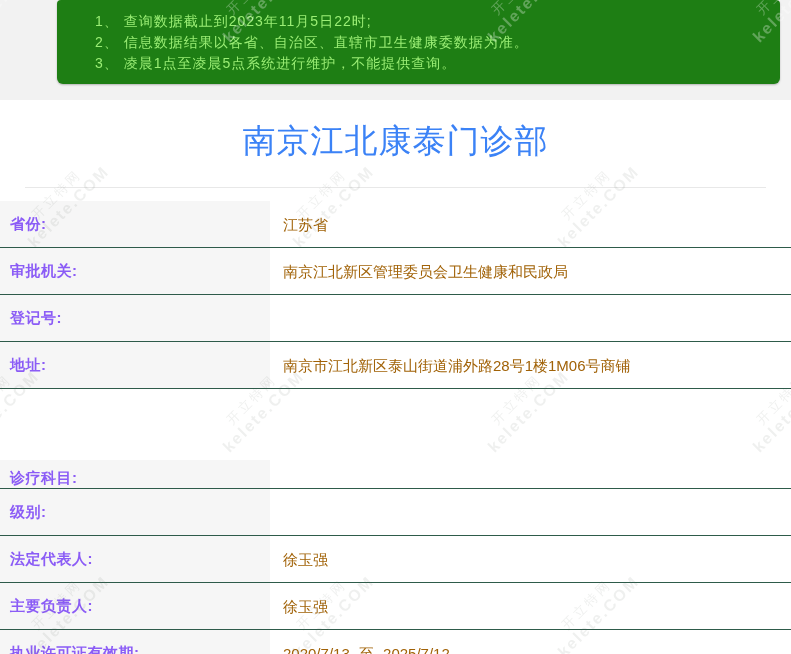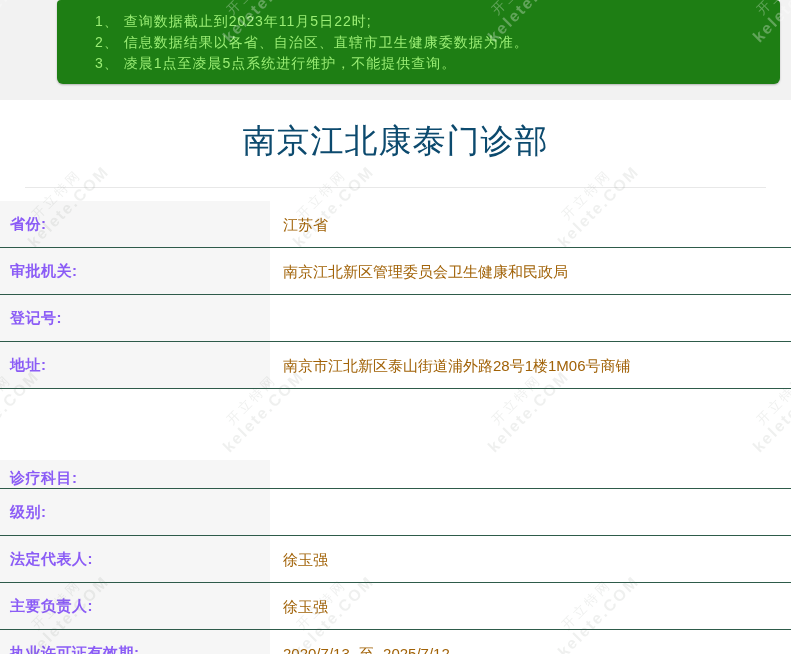--- a/index.html
+++ b/index.html
@@ -34,21 +34,21 @@
     letter-spacing:1px;
     white-space:nowrap;
   }
 
   
   .page-title {
     position:absolute; top:118px; left:0; width:791px;
     text-align:center;
     font-size:33px;
     font-weight:400;
-    color:#0c4a6e;
+    color:#3b82f6;
     letter-spacing:1px;
     line-height:46px;
   }
   .title-divider {
     position:absolute; top:187px; left:25px; width:741px; height:1px;
     background:#e8e8e8;
   }
 
   
   .info-table {

